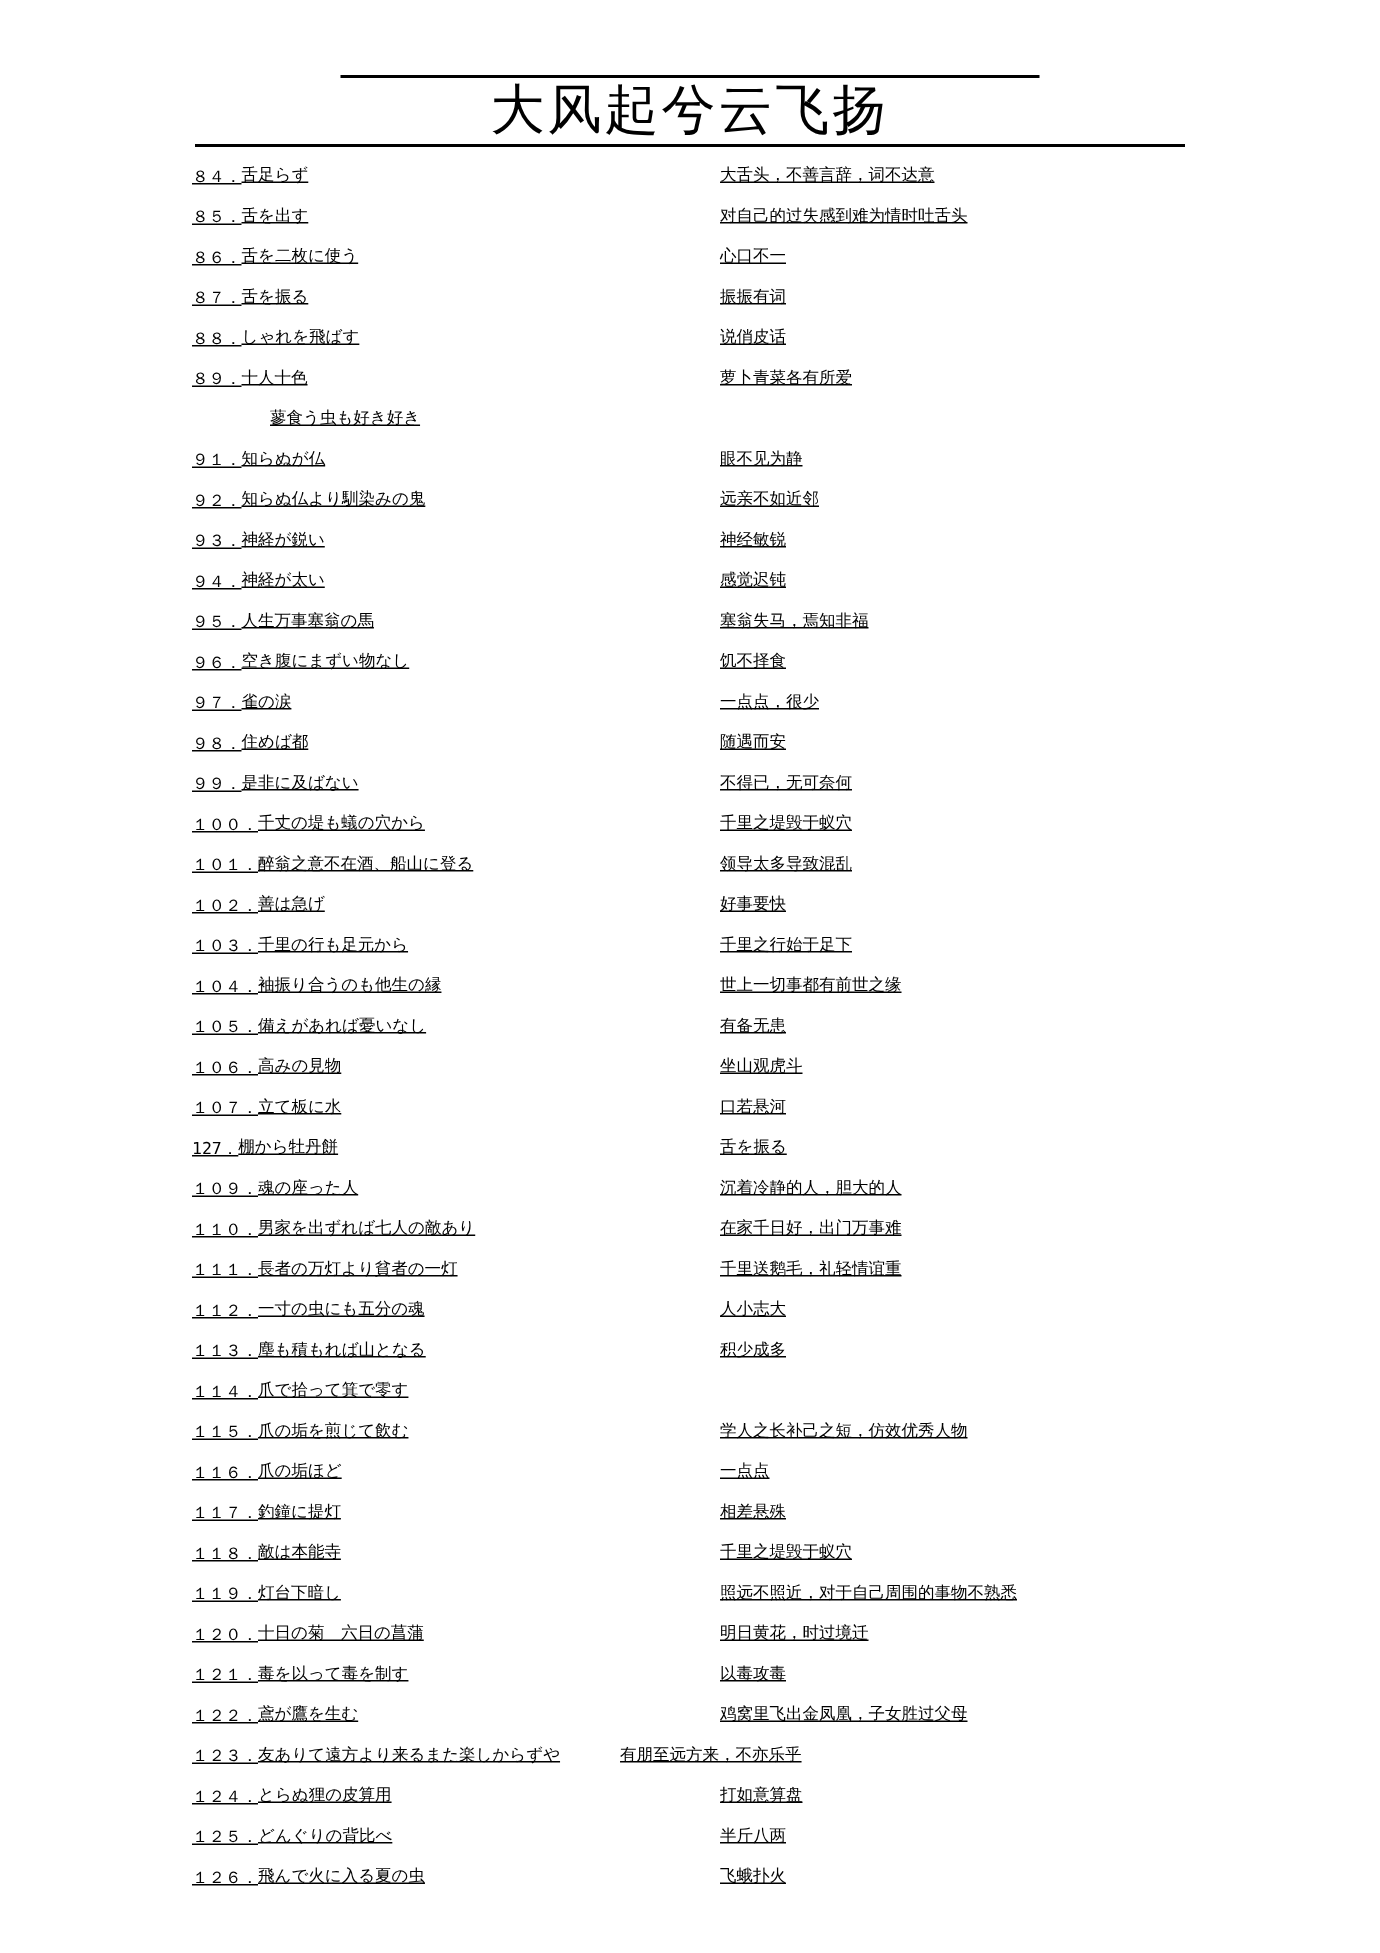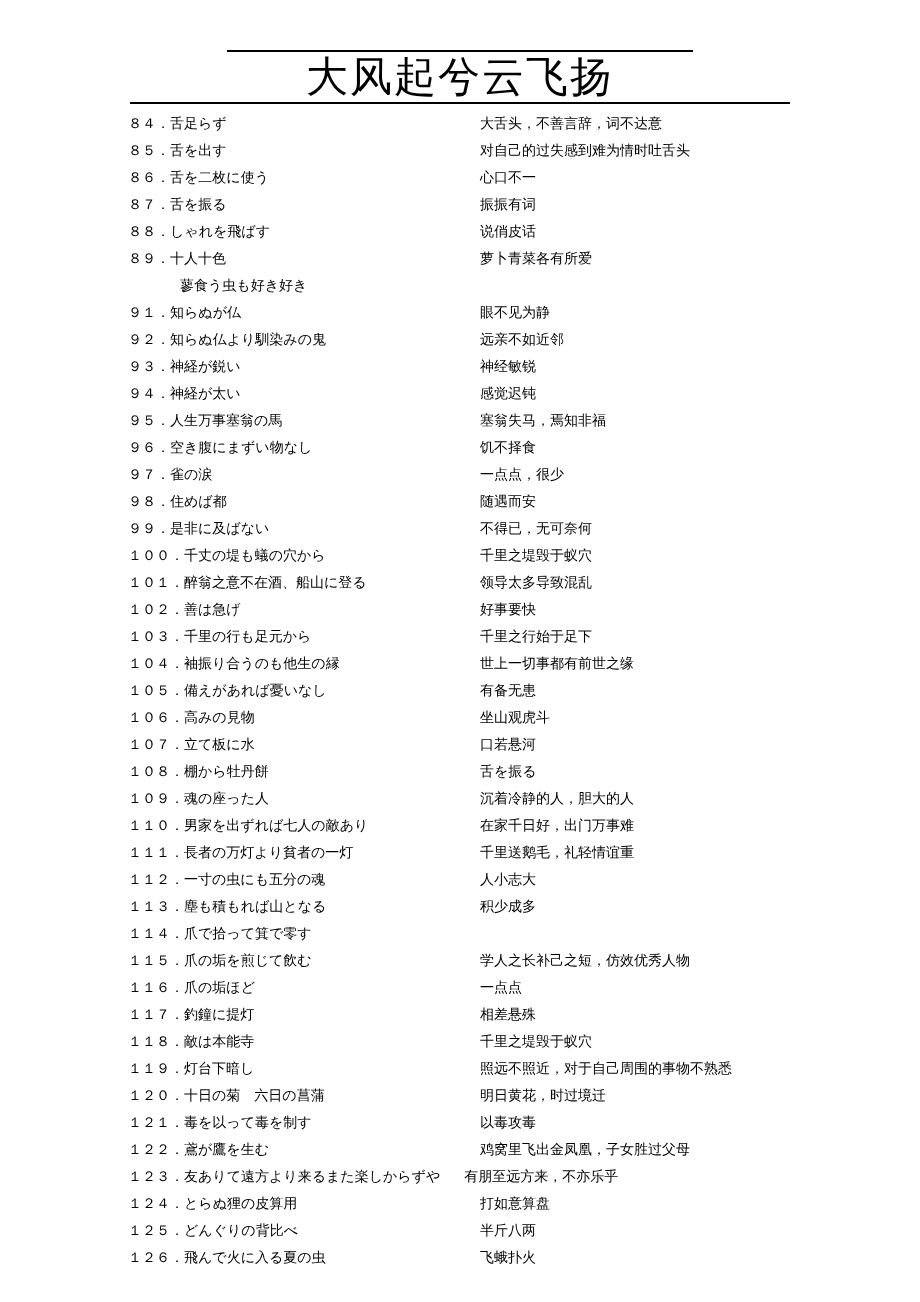--- a/index.html
+++ b/index.html
@@ -15,35 +15,36 @@
     text-align: center;
     margin-bottom: 4px;
   }
   .header-rule-top {
     border-top: 2px solid #000;
     width: 466px;
     margin: 0 auto 2px;
   }
   .title {
     font-family: "KaiTi", "STKaiti", "楷体", serif;
-    font-size: 42px;
+    font-size: 36px;
     font-weight: normal;
     letter-spacing: 2px;
     line-height: 1.1;
     padding: 0 8px;
   }
   .header-rule-bottom {
     border-top: 2px solid #000;
     width: 660px;
     margin: 2px auto 6px;
   }
   .content {
     padding: 0 130px 0 128px;
-    font-size: 14px;
+    font-size: 11px;
     line-height: 27px;
+    text-decoration: underline;
   }
   .row {
     display: flex;
     align-items: flex-start;
   }
   .num {
     white-space: pre;
     font-family: "MS Mincho", "SimSun", monospace;
   }
   .jp {
@@ -230,21 +231,21 @@
     </div>
     <div class="row">
       <div class="slot slot-left">
         <span class="num">１０７．</span>
         <span class="jp">立て板に水</span>
       </div>
       <div class="cn">口若悬河</div>
     </div>
     <div class="row">
       <div class="slot slot-left">
-        <span class="num">１０８．</span>
+        <span class="num">127．</span>
         <span class="jp">棚から牡丹餅</span>
       </div>
       <div class="cn">舌を振る</div>
     </div>
     <div class="row">
       <div class="slot slot-left">
         <span class="num">１０９．</span>
         <span class="jp">魂の座った人</span>
       </div>
       <div class="cn">沉着冷静的人，胆大的人</div>
@@ -333,21 +334,21 @@
       <div class="cn">以毒攻毒</div>
     </div>
     <div class="row">
       <div class="slot slot-left">
         <span class="num">１２２．</span>
         <span class="jp">鳶が鷹を生む</span>
       </div>
       <div class="cn">鸡窝里飞出金凤凰，子女胜过父母</div>
     </div>
     <div class="row">
-      <div class="slot slot-left" style="width: auto; margin-right: 24px; align-items: center;">
+      <div class="slot slot-left" style="width: auto; margin-right: 40px; align-items: center;">
         <span class="num">１２３．</span>
         <span class="jp">友ありて遠方より来るまた楽しからずや</span>
       </div>
       <div class="cn">有朋至远方来，不亦乐乎</div>
     </div>
     <div class="row">
       <div class="slot slot-left">
         <span class="num">１２４．</span>
         <span class="jp">とらぬ狸の皮算用</span>
       </div>

